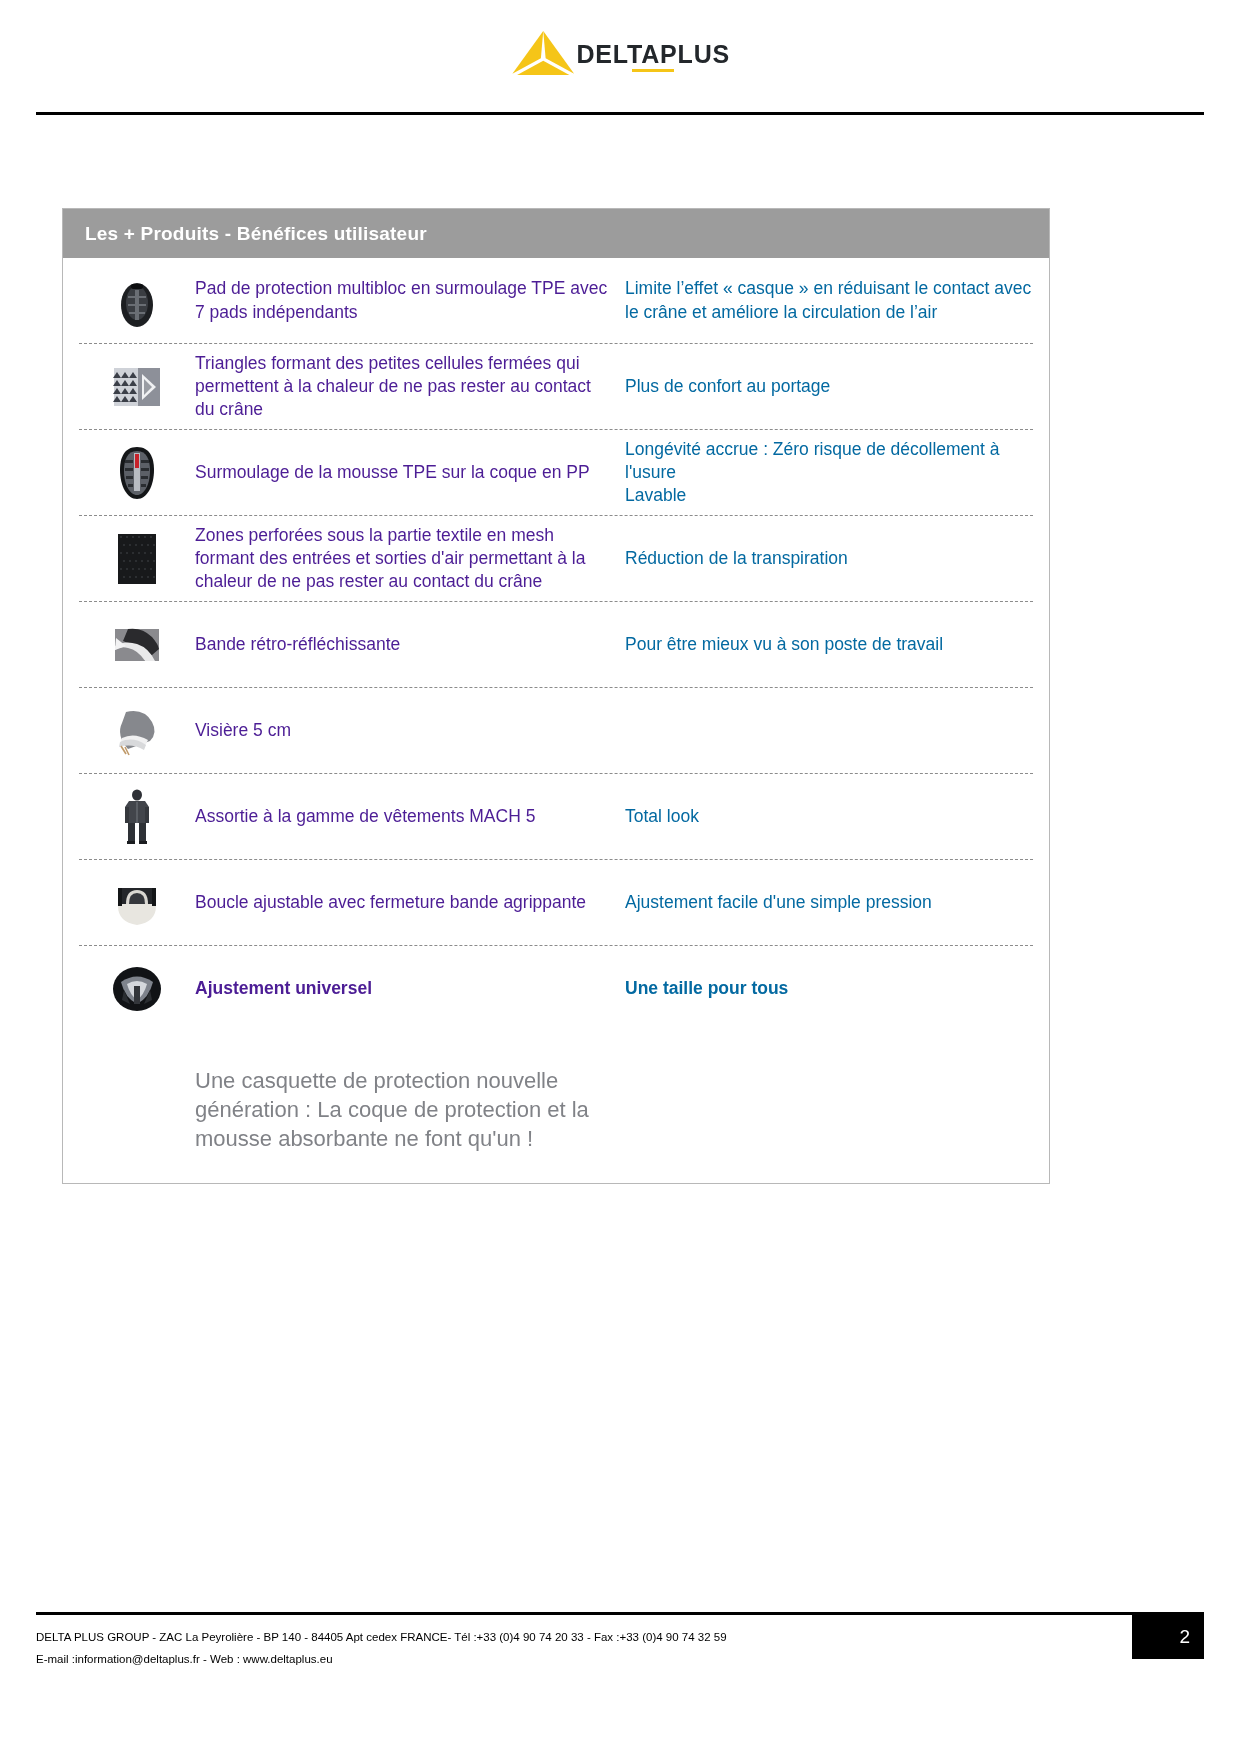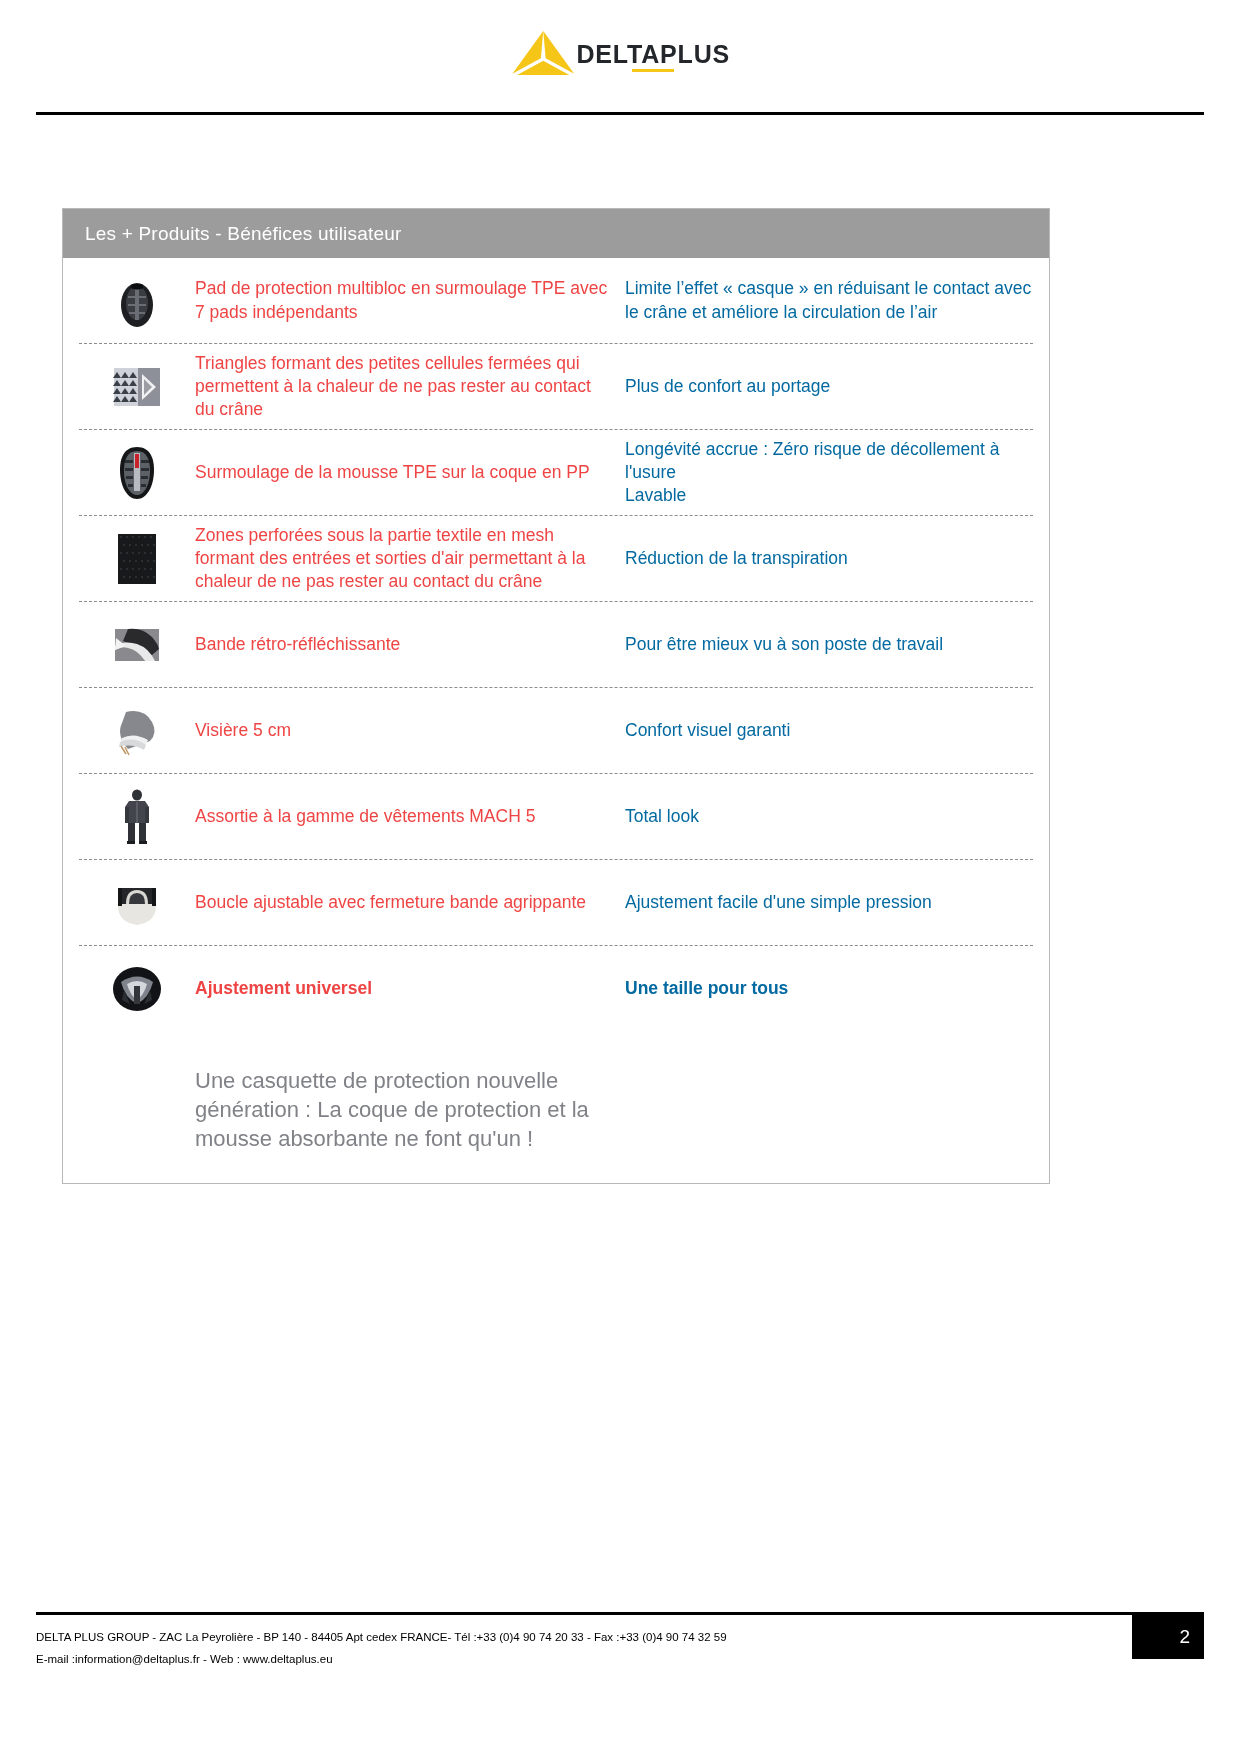--- a/index.html
+++ b/index.html
@@ -65,21 +65,21 @@
     top: 208px;
     width: 988px;
     border: 1px solid #b8b8b8;
     background: #ffffff;
     box-sizing: border-box;
   }
   .panel-title {
     background: #9c9c9c;
     color: #ffffff;
     font-size: 19px;
-    font-weight: normal;
+    font-weight: bold;
     padding: 14px 0 13px 22px;
     letter-spacing: 0.2px;
   }
   .panel-body {
     padding: 0 16px 4px 16px;
   }
 
   .feature-row {
     display: flex;
     align-items: center;
@@ -96,21 +96,21 @@
     width: 116px;
     flex: 0 0 116px;
     display: flex;
     align-items: center;
     justify-content: center;
   }
   .cell-feature {
     flex: 0 0 430px;
     width: 430px;
     font-size: 17.5px;
-    color: #ef4444;
+    color: #4c1d95;
     line-height: 1.32;
     padding-right: 14px;
     box-sizing: border-box;
   }
   .cell-benefit {
     flex: 1 1 auto;
     font-size: 17.5px;
     color: #0369a1;
     line-height: 1.32;
     white-space: pre-line;
@@ -337,21 +337,20 @@
       <div class="cell-icon">
         <svg class="thumb" viewBox="0 0 58 58">
           <path d="M18 10 q18 -4 26 10 q6 11 -2 19 l-22 8 q-12 -14 -6 -26 Z" fill="#86888d"></path>
           <path d="M14 36 q12 -6 26 2 l-4 8 q-12 -6 -24 -2 Z" fill="#f0f0f1"></path>
           <path d="M12 40 q13 -6 26 3 l-2 5 q-12 -7 -25 -3 Z" fill="#d8d9db"></path>
           <path d="M13 44 l5 8" stroke="#c09a6a" stroke-width="1.6" fill="none"></path>
           <path d="M17 45 l4 8" stroke="#c09a6a" stroke-width="1.6" fill="none"></path>
         </svg>
       </div>
       <div class="cell-feature">Visière 5 cm</div>
-      <div class="cell-benefit">Confort visuel garanti</div>
     </div>
 
     <div class="feature-row">
       <div class="cell-icon">
         <svg class="thumb thumb-sm" viewBox="0 0 46 58">
           <ellipse cx="23" cy="7" rx="5" ry="5.5" fill="#2e3136"></ellipse>
           <path d="M15 13 h16 l4 6 v16 h-24 v-16 Z" fill="#42454b"></path>
           <rect x="11" y="19" width="4" height="16" fill="#35383d"></rect>
           <rect x="31" y="19" width="4" height="16" fill="#35383d"></rect>
           <rect x="14" y="35" width="7" height="19" fill="#2e3136"></rect>

